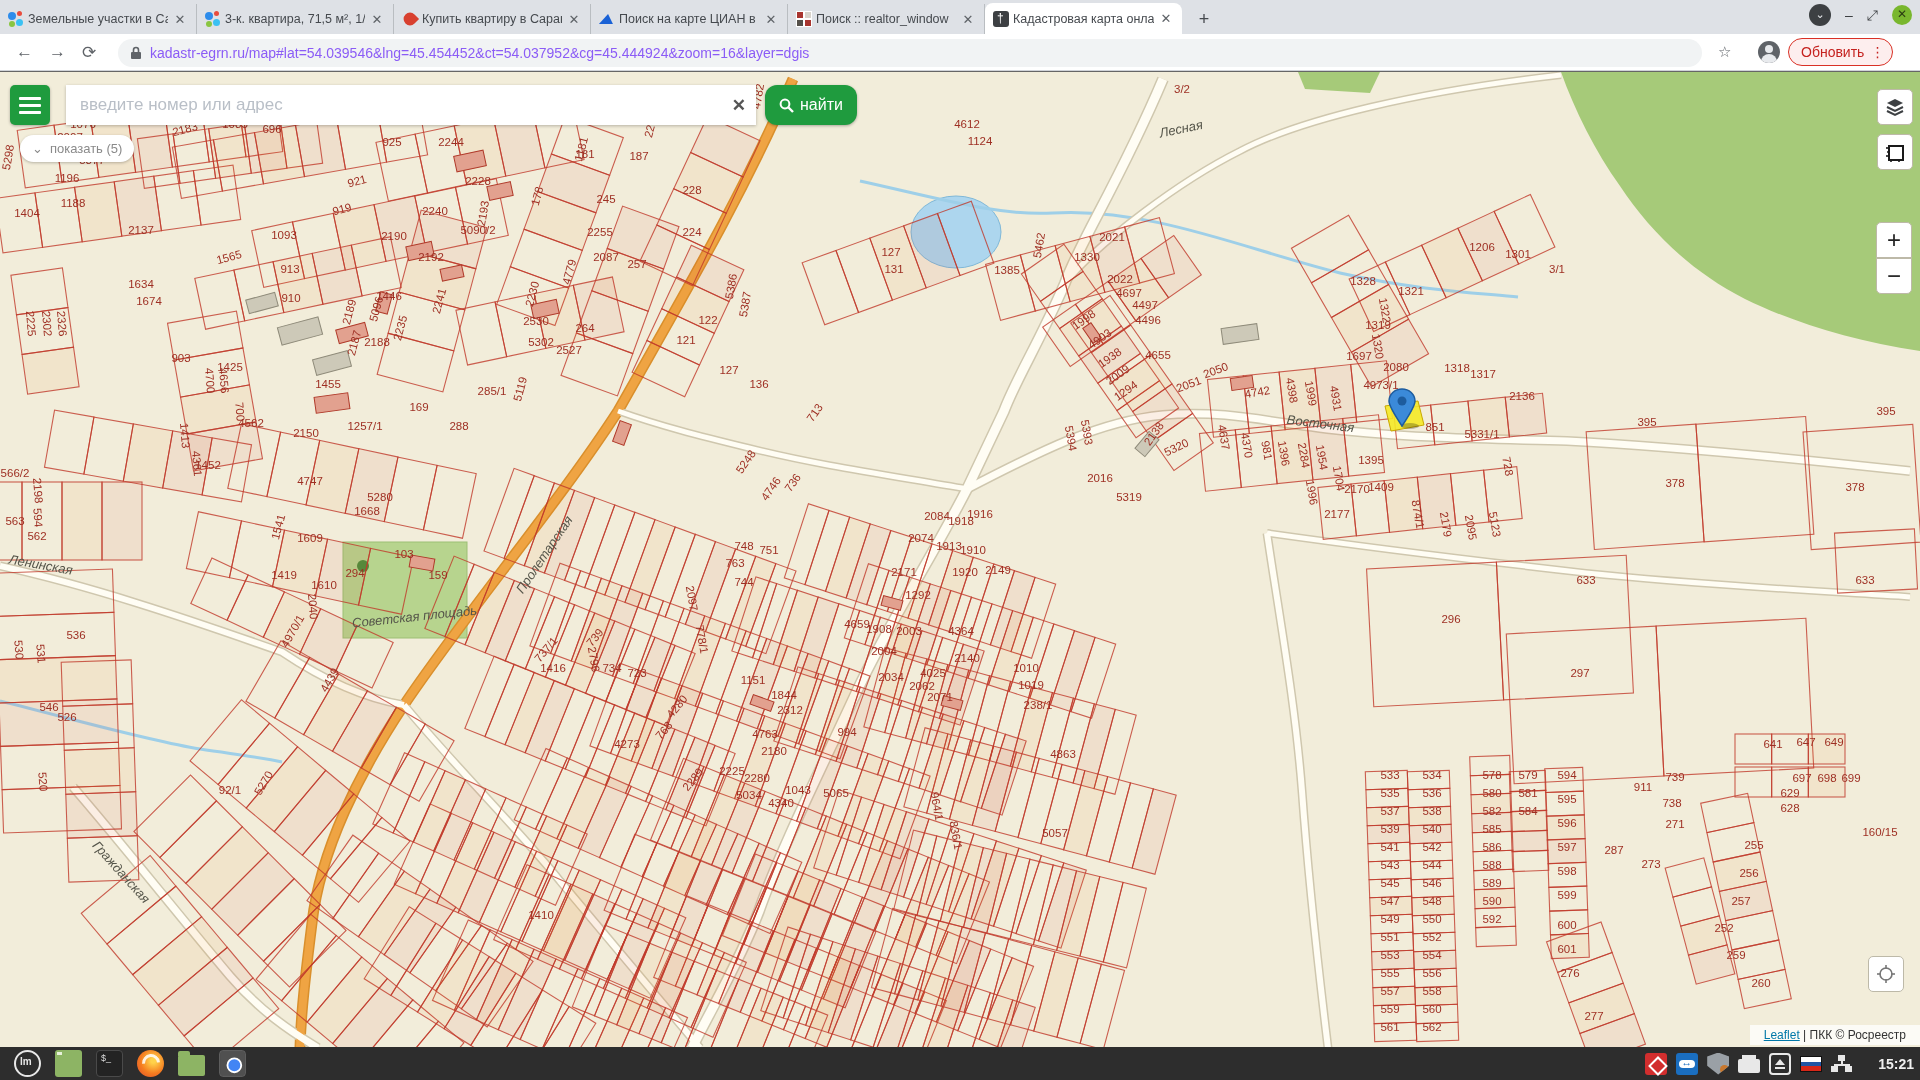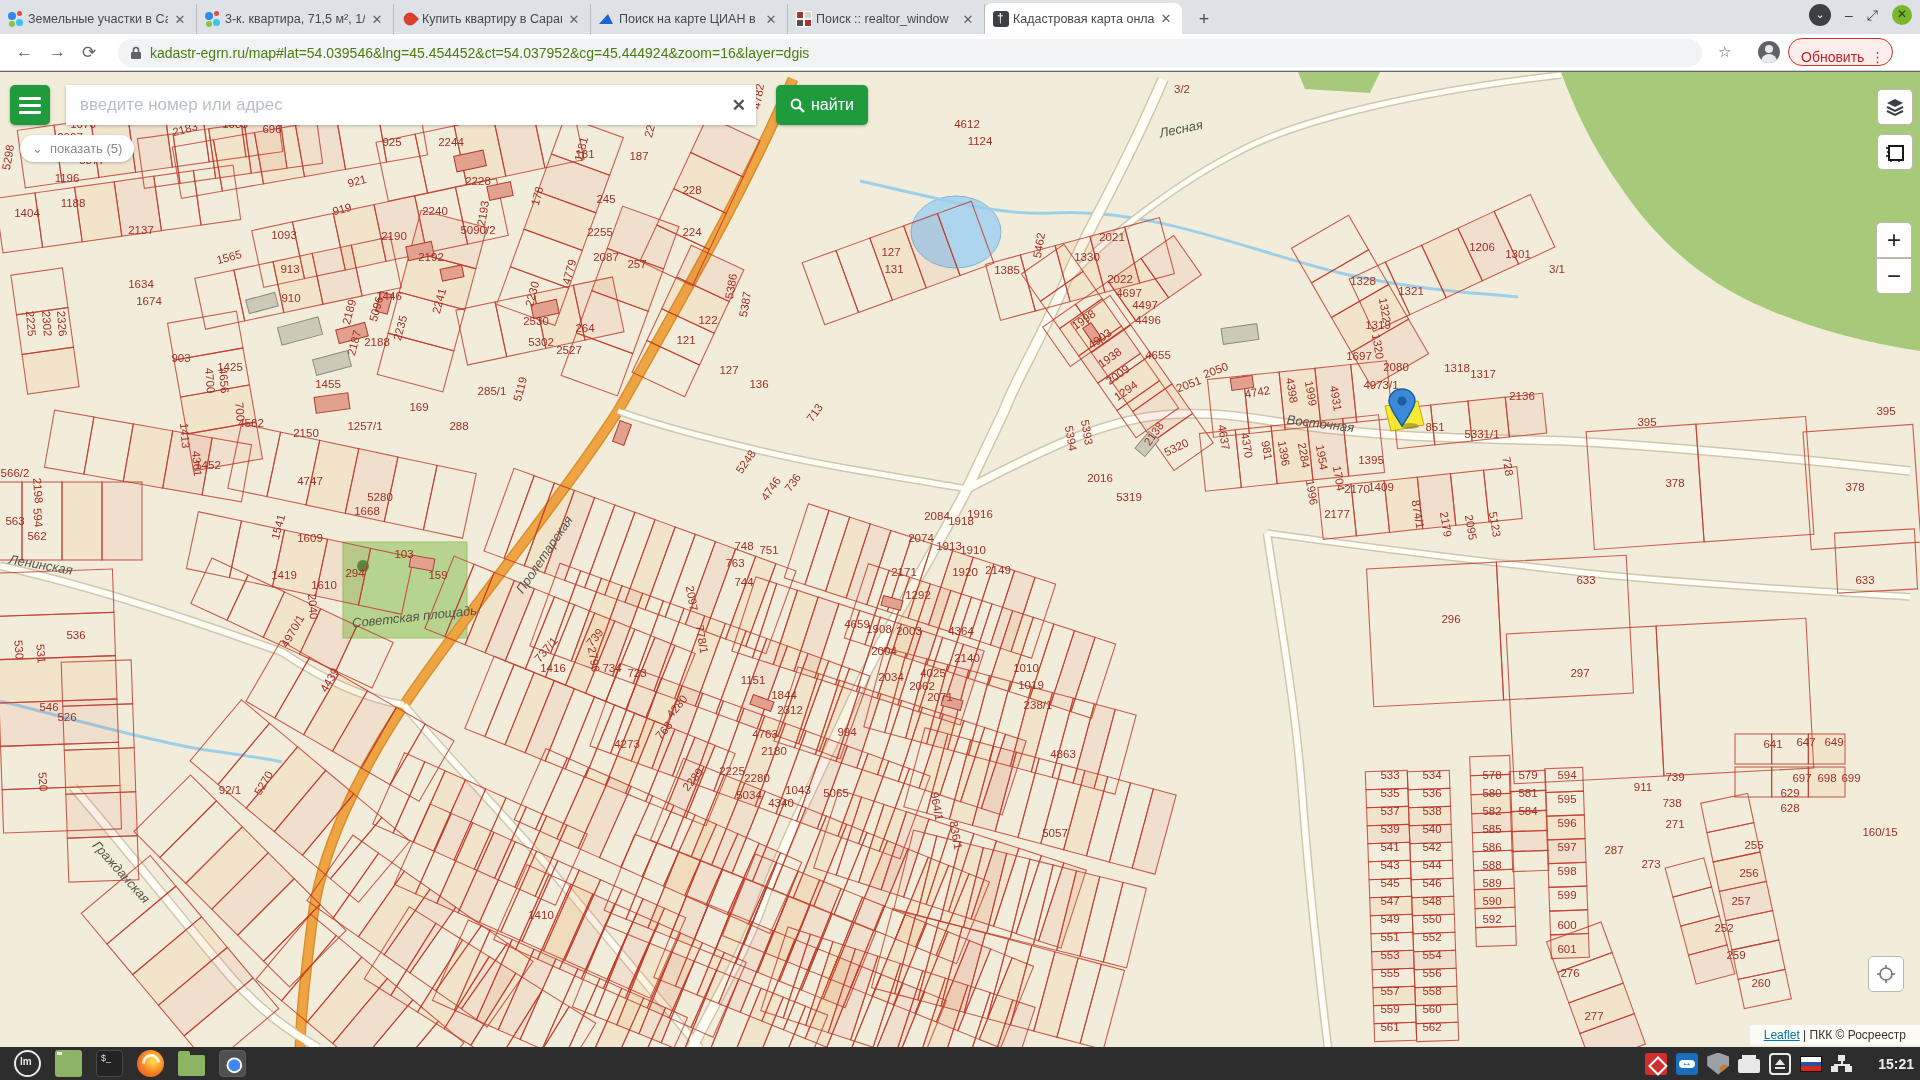--- a/index.html
+++ b/index.html
@@ -31,26 +31,26 @@
   .fav-kadastr::before { content:"\2020"; position:absolute; color:#fff; font-size:12px; left:4px; top:0px; }
   #newtab { width:28px; height:28px; margin-left:8px; color:#45494e; font-size:18px; text-align:center; line-height:26px; }
   #winctl { position:absolute; right:8px; top:4px; display:flex; align-items:center; gap:14px; }
   #tabsearch { width:22px; height:22px; background:#3d4043; border-radius:50%; color:#e8eaed; font-size:11px; text-align:center; line-height:21px; }
   .wbtn { color:#3d4043; font-size:14px; }
   #wclose { width:20px; height:20px; border-radius:50%; background:#79b72e; color:#2c3e12; text-align:center; line-height:18px; font-size:12px; }
 
   #navbar { position:absolute; left:0; top:34px; width:1920px; height:37px; background:#fff; border-bottom:1px solid #d0d3d8; display:flex; align-items:center; }
   .navic { color:#5f6368; font-size:17px; margin-left:16px; }
   #omnibox { position:absolute; left:118px; top:5px; width:1584px; height:28px; background:#f1f3f4; border-radius:14px; display:flex; align-items:center; padding:0 12px; }
-  #urltxt { color:#4d7c0f; font-size:14px; margin-left:8px; white-space:nowrap; }
+  #urltxt { color:#8b5cf6; font-size:14px; margin-left:8px; white-space:nowrap; }
   #star { position:absolute; left:1718px; top:9px; color:#5f6368; font-size:15px; }
   #avatar { position:absolute; left:1758px; top:7px; width:22px; height:22px; border-radius:50%; background:#5f6368; overflow:hidden; }
   #avatar::before{ content:""; position:absolute; left:7px; top:4px; width:8px; height:8px; border-radius:50%; background:#e8eaed; }
   #avatar::after{ content:""; position:absolute; left:3px; top:13px; width:16px; height:10px; border-radius:8px 8px 0 0; background:#e8eaed; }
-  #updatepill { position:absolute; left:1788px; top:4px; height:28px; border:1.5px solid #d93025; background:#fdeeee; border-radius:14px; display:flex; align-items:flex-end; padding:0 8px 0 12px; gap:6px; }
+  #updatepill { position:absolute; left:1788px; top:4px; height:28px; border:1.5px solid #d93025; background:#fdeeee; border-radius:14px; display:flex; align-items:center; padding:0 8px 0 12px; gap:6px; }
   #updatepill span { color:#c5221f; font-size:14px; }
   #updatepill b { color:#c5221f; font-size:14px; font-weight:normal; }
 
   
   #maparea { position:absolute; left:0; top:71px; width:1920px; height:976px; background:#f2edda; border-top:1px solid #666; }
   #mapsvg { position:absolute; left:0; top:0; }
   .plabel { fill:#9e2f23; font-size:11.5px; font-family:"Liberation Sans",sans-serif; text-anchor:middle; }
   .slabel { fill:#55554a; font-size:13px; font-style:italic; text-anchor:middle; }
   .lot { fill:none; stroke:#c0392b; stroke-width:1.1; opacity:.8; }
   .lot.t1 { fill:rgba(230,126,34,.10); }
@@ -59,21 +59,21 @@
   .bld-g { fill:#cdc9b8; stroke:#8f8b7a; stroke-width:1; }
 
   
   #searchwrap { position:absolute; left:10px; top:13px; display:flex; }
   #menubtn { width:40px; height:40px; background:#1f9b3e; border-radius:5px; display:flex; flex-direction:column; justify-content:center; gap:4px; padding:0 9px; box-shadow:0 1px 3px rgba(0,0,0,.3); }
   #menubtn i { height:3px; background:#fff; border-radius:1px; }
   #searchbox { position:relative; width:690px; height:40px; margin-left:16px; }
   #searchbox input { width:100%; height:100%; border:none; outline:none; background:#fff; font-size:17px; padding:0 36px 0 14px; color:#333; box-shadow:0 1px 3px rgba(0,0,0,.25); font-family:"Liberation Sans",sans-serif; }
   #searchbox input::placeholder { color:#b9bfc7; }
   #clearx { position:absolute; right:10px; top:10px; color:#555; font-size:17px; font-weight:bold; }
-  #findbtn { margin-left:20px; height:40px; padding:0 14px; background:#1f9b3e; border-radius:5px; color:#fff; font-size:16px; display:flex; align-items:center; gap:6px; box-shadow:0 1px 3px rgba(0,0,0,.3); }
+  #findbtn { margin-left:9px; height:40px; padding:0 14px; background:#1f9b3e; border-radius:12px; color:#fff; font-size:16px; display:flex; align-items:center; gap:6px; box-shadow:0 1px 3px rgba(0,0,0,.3); }
   #showchip { position:absolute; left:20px; top:63px; height:27px; background:#fff; border-radius:14px; box-shadow:0 1px 3px rgba(0,0,0,.25); display:flex; align-items:center; padding:0 12px; gap:7px; color:#8a8a8a; font-size:13px; }
 
   .mapctl { position:absolute; width:36px; height:36px; background:#fff; border:1px solid #bdb9a8; border-radius:5px; display:flex; align-items:center; justify-content:center; }
   #layersbtn { left:1877px; top:17px; }
   #measurebtn { left:1877px; top:62px; }
   #zoominbtn { left:1876px; top:150px; border-radius:5px 5px 0 0; font-size:24px; color:#222; }
   #zoomoutbtn { left:1876px; top:186px; border-radius:0 0 5px 5px; font-size:24px; color:#222; }
   #geobtn { left:1868px; top:884px; color:#777; }
 
   #attrib { position:absolute; right:0; bottom:2px; background:rgba(255,255,255,.75); padding:3px 14px; font-size:12px; color:#333; }

